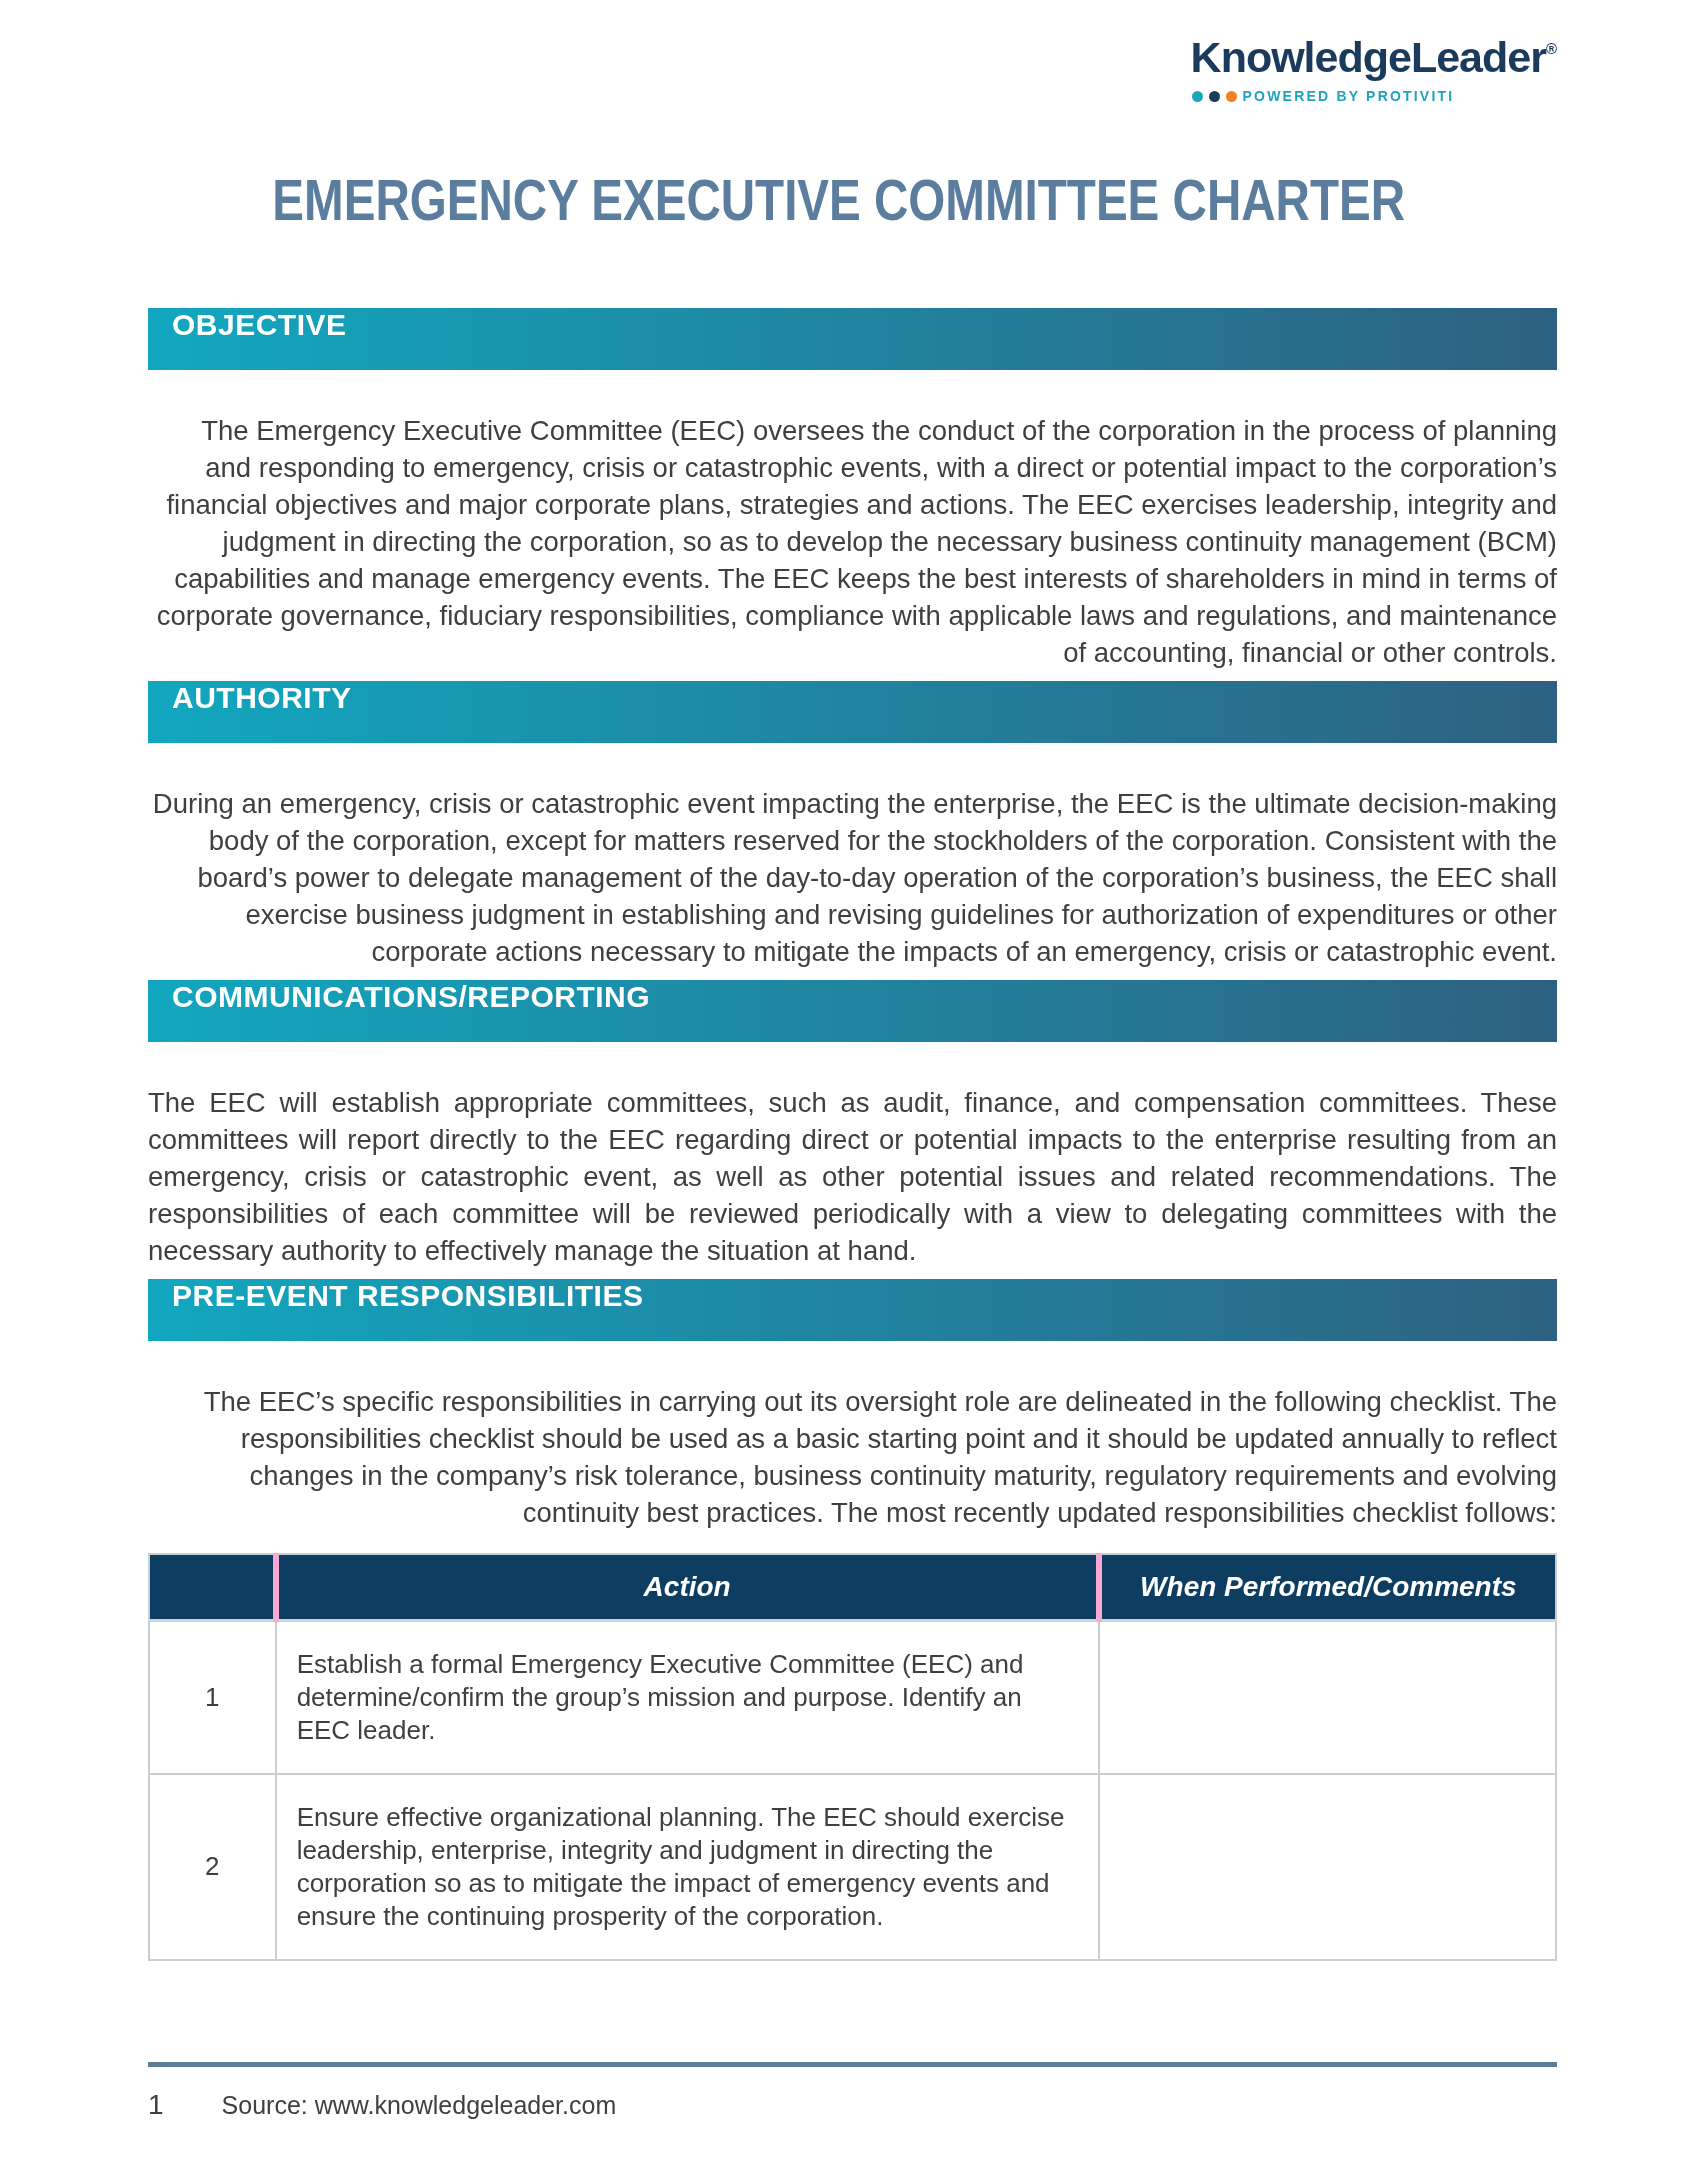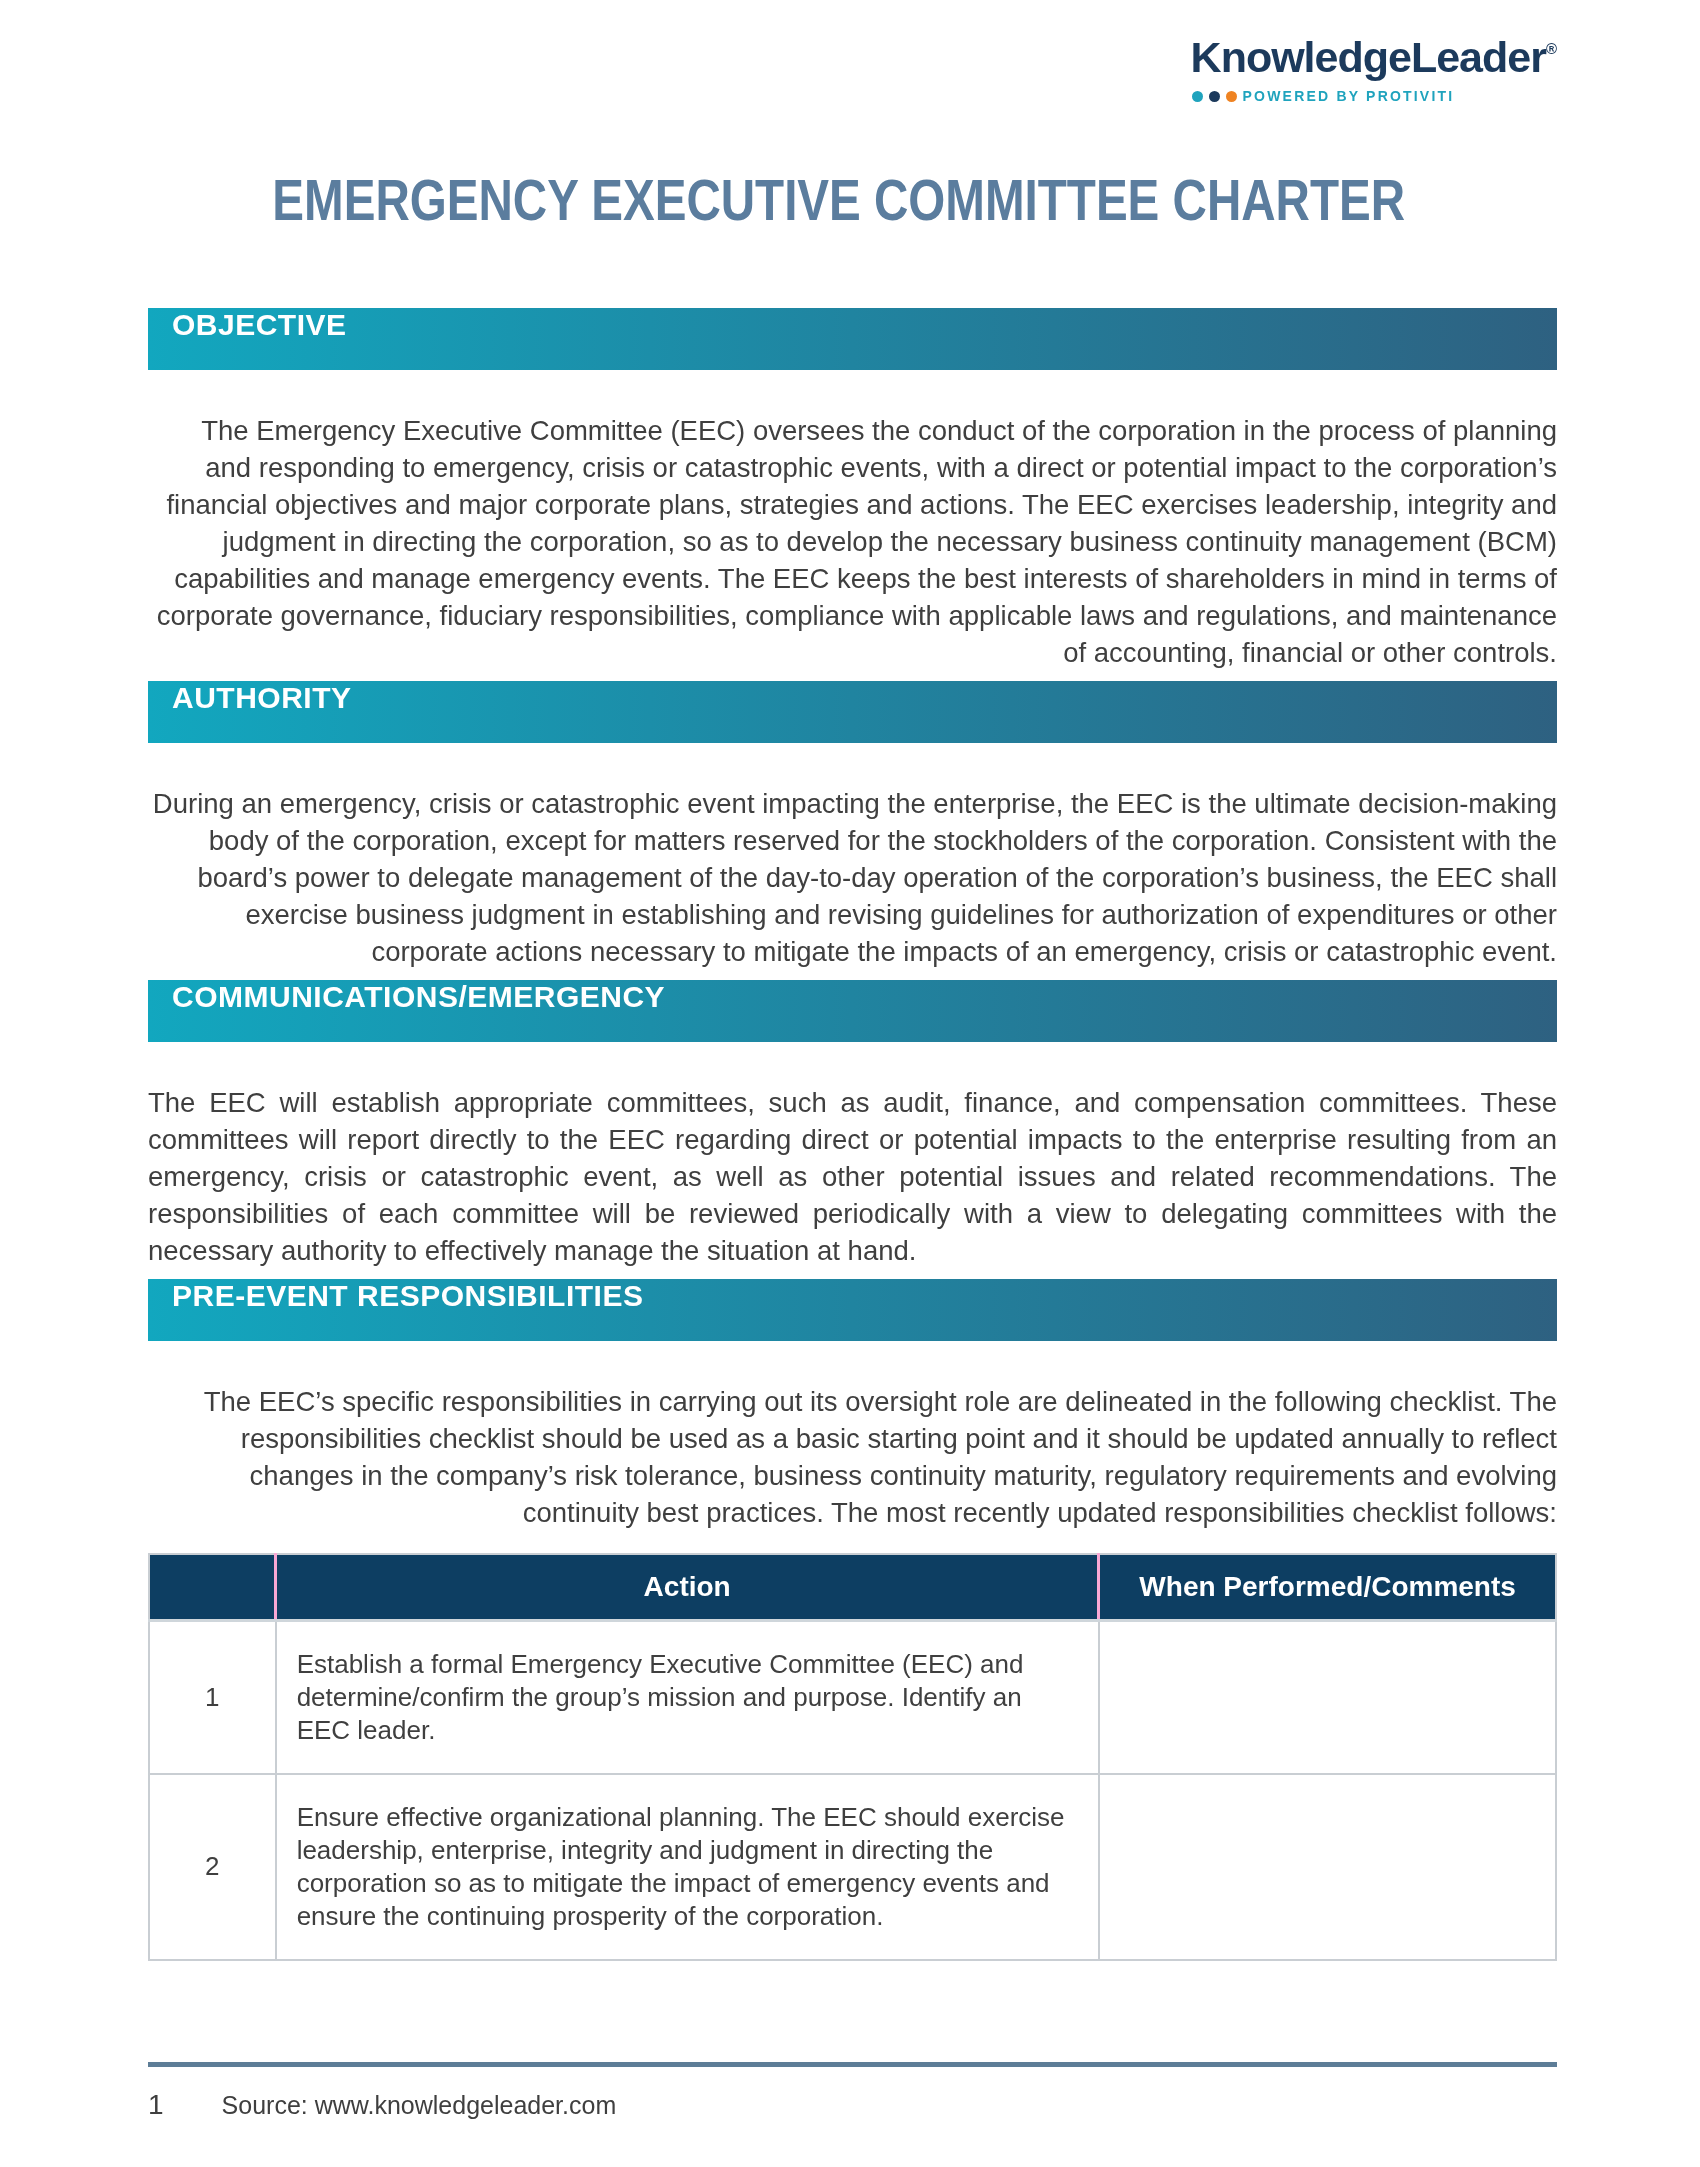--- a/index.html
+++ b/index.html
@@ -65,21 +65,21 @@
   
   .resp-table{
     width:100%;border-collapse:collapse;margin-top:22px;
     font-size:26px;line-height:33px;color:var(--body-text);
   }
   .resp-table th{
     background:var(--table-header-bg);color:#ffffff;font-weight:bold;
     font-size:28px;text-align:center;height:66px;padding:6px 14px;
     border:2px solid var(--table-border);border-bottom:3px solid #cfd6db;
   }
-  .resp-table th + th{border-left:3px solid #f9a8d4;}
+  .resp-table th + th{border-left:6px solid #f9a8d4;font-style:italic;}
   .resp-table td{
     border:2px solid var(--table-border);
     padding:26px 20px;vertical-align:middle;background:#ffffff;
   }
   .resp-table td.num-cell{text-align:center;}
   .col-num{width:9%;}
   .col-action{width:58.5%;}
   .col-when{width:32.5%;}
   
   .footer{position:absolute;left:148px;right:143px;top:2062px;}
@@ -118,21 +118,21 @@
 
   <div class="section">
     <div class="section-bar">
       <span class="bar-label">AUTHORITY</span>
     </div>
     <p class="body-text">During an emergency, crisis or catastrophic event impacting the enterprise, the EEC is the ultimate decision-making body of the corporation, except for matters reserved for the stockholders of the corporation. Consistent with the board’s power to delegate management of the day-to-day operation of the corporation’s business, the EEC shall exercise business judgment in establishing and revising guidelines for authorization of expenditures or other corporate actions necessary to mitigate the impacts of an emergency, crisis or catastrophic event.</p>
   </div>
 
   <div class="section">
     <div class="section-bar">
-      <span class="bar-label">COMMUNICATIONS/EMERGENCY</span>
+      <span class="bar-label">COMMUNICATIONS/REPORTING</span>
     </div>
     <p class="body-text justify">The EEC will establish appropriate committees, such as audit, finance, and compensation committees. These committees will report directly to the EEC regarding direct or potential impacts to the enterprise resulting from an emergency, crisis or catastrophic event, as well as other potential issues and related recommendations. The responsibilities of each committee will be reviewed periodically with a view to delegating committees with the necessary authority to effectively manage the situation at hand.</p>
   </div>
 
   <div class="section">
     <div class="section-bar">
       <span class="bar-label">PRE-EVENT RESPONSIBILITIES</span>
     </div>
     <p class="body-text">The EEC’s specific responsibilities in carrying out its oversight role are delineated in the following checklist. The responsibilities checklist should be used as a basic starting point and it should be updated annually to reflect changes in the company’s risk tolerance, business continuity maturity, regulatory requirements and evolving continuity best practices. The most recently updated responsibilities checklist follows:</p>
 

